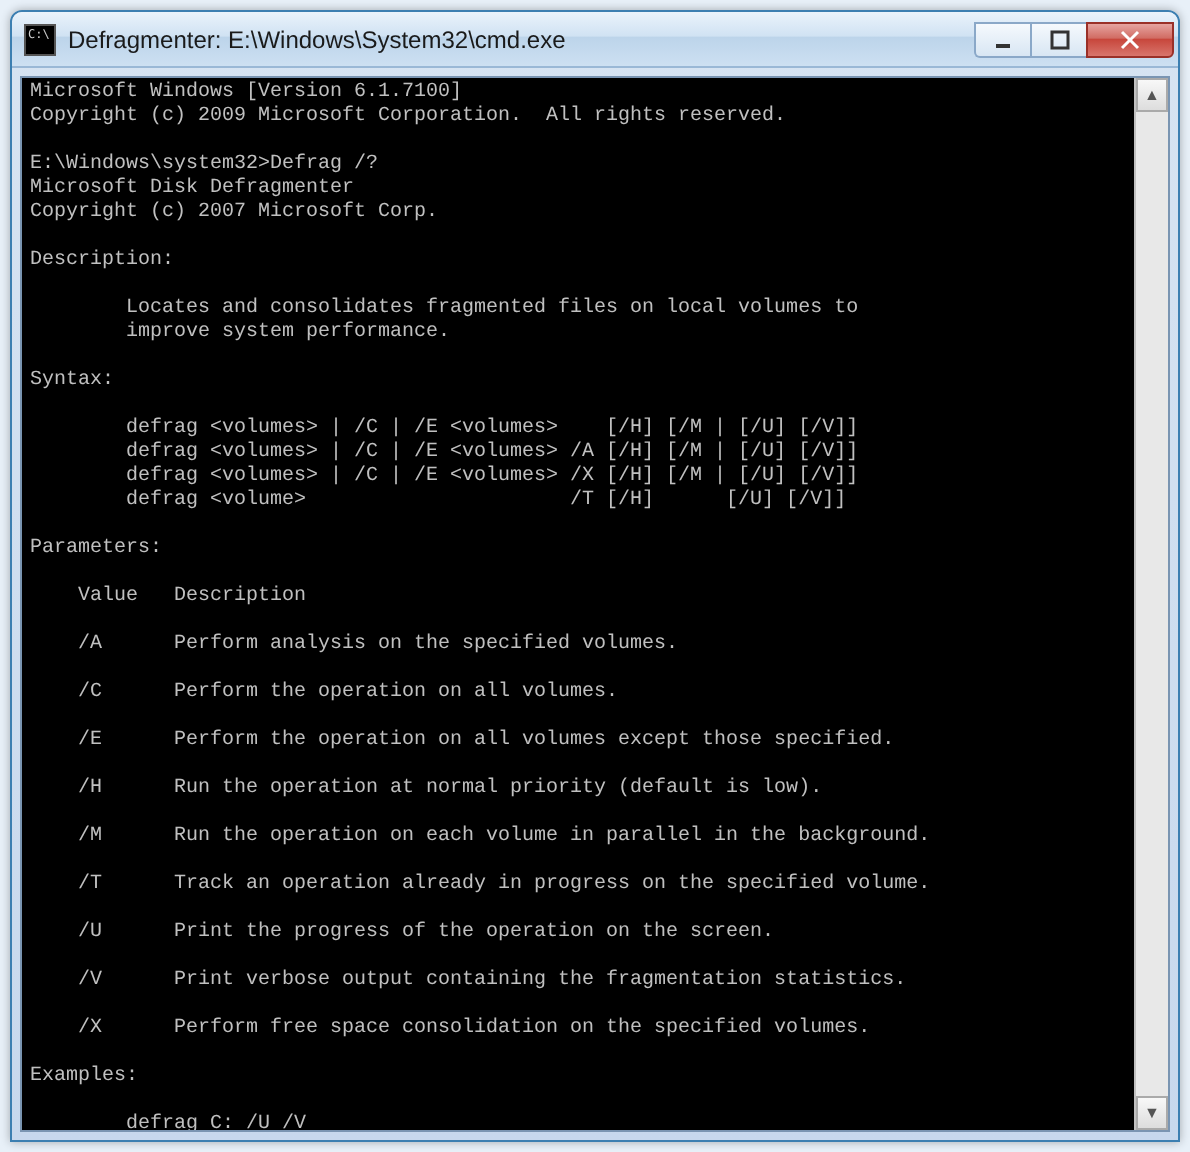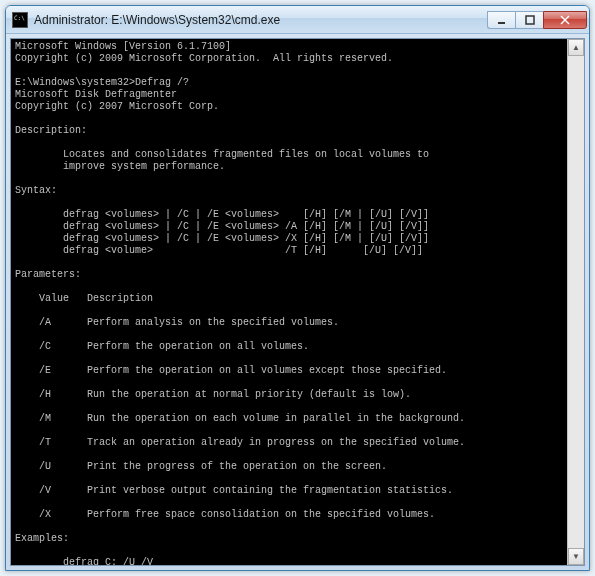--- a/index.html
+++ b/index.html
@@ -119,21 +119,21 @@
       white-space: pre;
       overflow: hidden;
     }
   </style>
 </head>
 <body>
 
 <div class="window">
   <div class="titlebar">
     <div class="app-icon"></div>
-    <div class="title-text">Administrator: E:\Windows\System32\cmd.exe</div>
+    <div class="title-text">Defragmenter: E:\Windows\System32\cmd.exe</div>
     <div class="window-controls">
       <div class="win-btn min">
         <svg viewBox="0 0 10 10">
             <line x1="1" y1="8" x2="8" y2="8" stroke="#333" stroke-width="2"></line>
           </svg>
       </div>
       <div class="win-btn max">
         <svg viewBox="0 0 10 10">
             <rect x="1" y="1" width="8" height="8" fill="none" stroke="#333" stroke-width="1.5"></rect>
           </svg>

